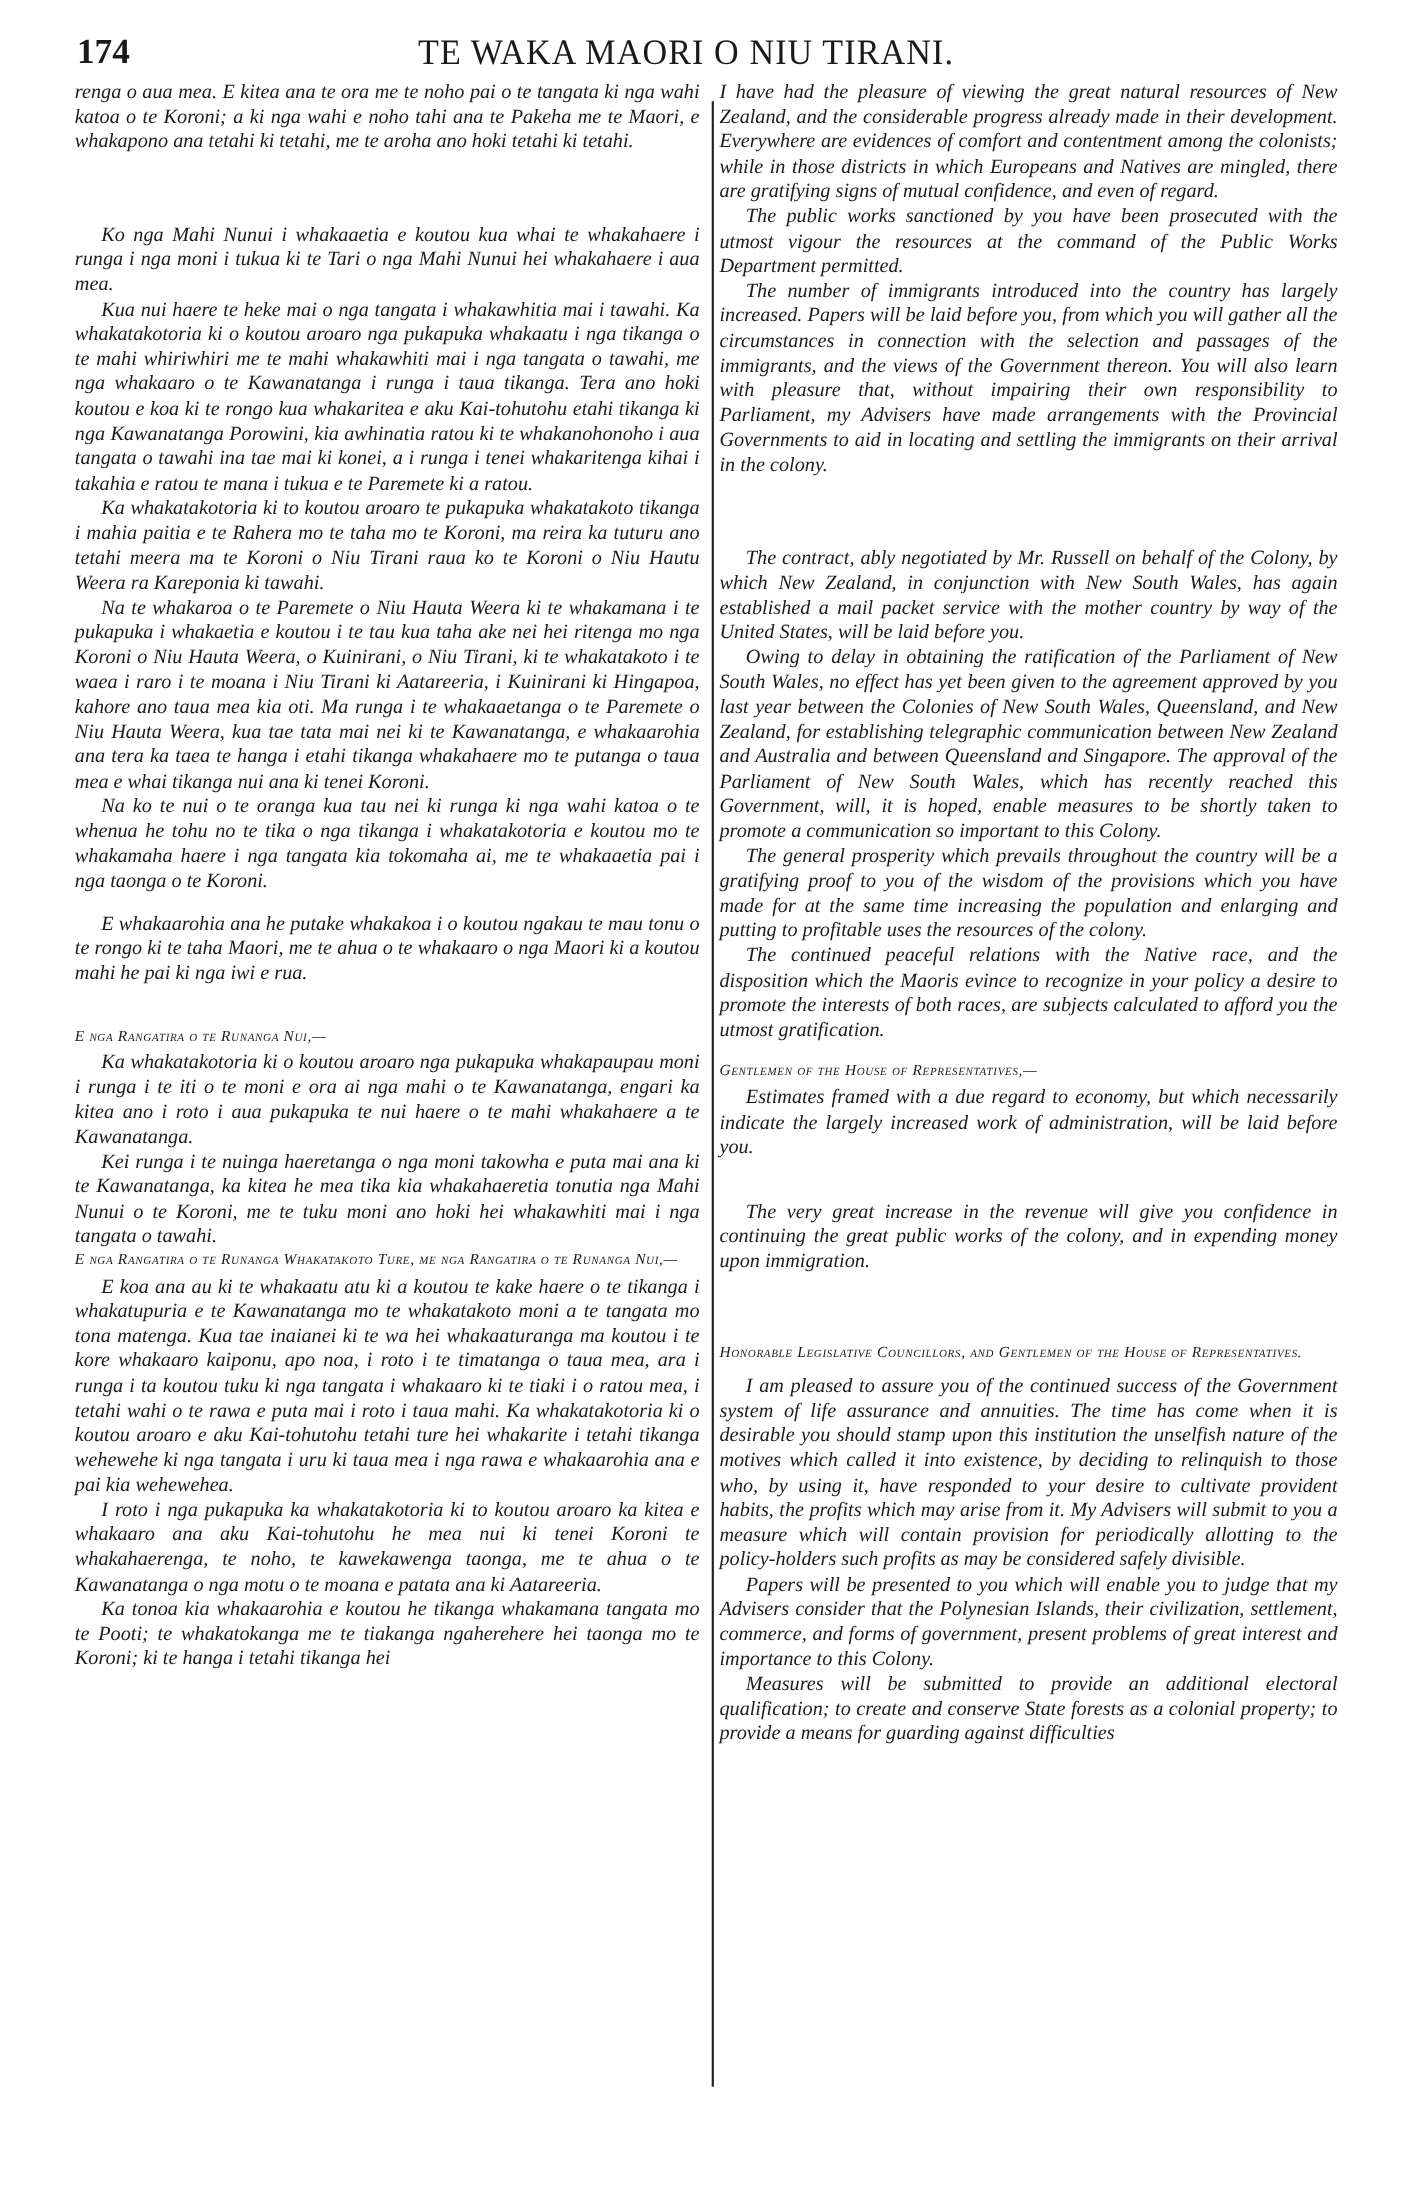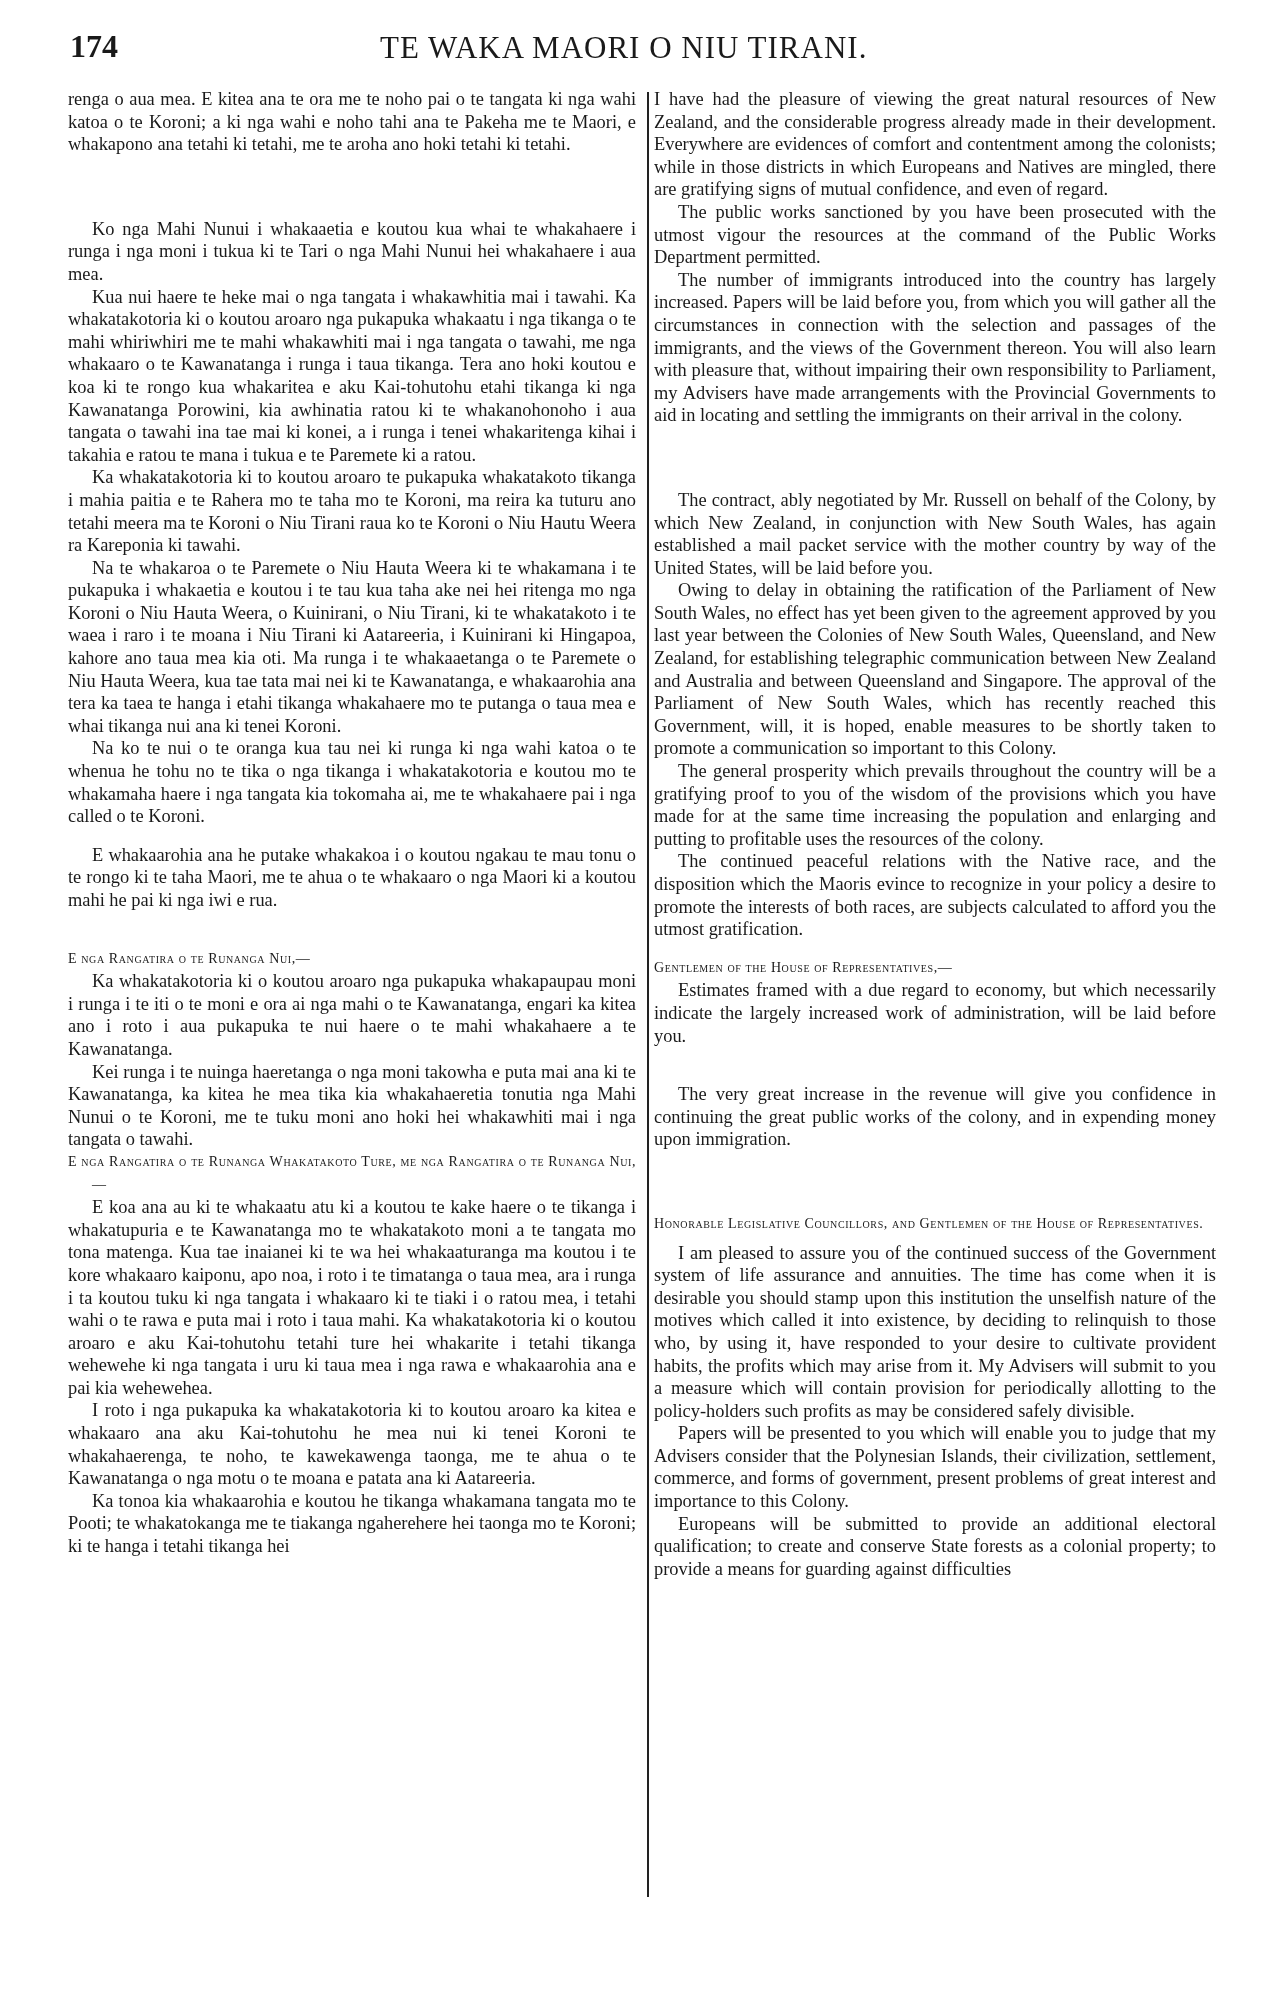--- a/index.html
+++ b/index.html
@@ -11,24 +11,24 @@
   .page-number {
     position: absolute; left: 70px; top: 28px;
     font-size: 32px; font-weight: bold; font-family: "Liberation Serif", serif;
   }
   .page-title {
     position: absolute; left: 380px; top: 30px;
     font-size: 31px; letter-spacing: 1px; font-family: "Liberation Serif", serif;
     transform: scaleY(1.05);
   }
   .col {
-    position: absolute; top: 88px;
+    position: absolute; top: 72px;
     font-family: "Liberation Serif", serif;
     font-size: 18.4px; line-height: 22.6px;
-    text-align: justify; hyphens: manual;
+    text-align: justify; hyphens: manual; font-style: italic;
   }
   .col-left { left: 68px; width: 568px; }
   .col-right { left: 654px; width: 562px; }
   .divider {
     position: absolute; left: 647px; top: 92px; width: 1.5px; height: 1805px;
     background: #222;
   }
   p { margin: 0; text-indent: 24px; }
   p.noindent { text-indent: 0; }
   .gap-s { height: 6px; }
@@ -46,21 +46,21 @@
 <div class="page-number">174</div>
 <div class="page-title">TE WAKA MAORI O NIU TIRANI.</div>
 
 <div class="col col-left">
   <p class="noindent">renga o aua mea. E kitea ana te ora me te noho pai o te tangata ki nga wahi katoa o te Koroni; a ki nga wahi e noho tahi ana te Pakeha me te Maori, e whakapono ana tetahi ki tetahi, me te aroha ano hoki tetahi ki tetahi.</p>
   <div class="gap-xl"></div>
   <p>Ko nga Mahi Nunui i whakaaetia e koutou kua whai te whakahaere i runga i nga moni i tukua ki te Tari o nga Mahi Nunui hei whakahaere i aua mea.</p>
   <p>Kua nui haere te heke mai o nga tangata i whakawhitia mai i tawahi. Ka whakatakotoria ki o koutou aroaro nga pukapuka whakaatu i nga tikanga o te mahi whiriwhiri me te mahi whakawhiti mai i nga tangata o tawahi, me nga whakaaro o te Kawanatanga i runga i taua tikanga. Tera ano hoki koutou e koa ki te rongo kua whakaritea e aku Kai-tohutohu etahi tikanga ki nga Kawanatanga Porowini, kia awhinatia ratou ki te whakanohonoho i aua tangata o tawahi ina tae mai ki konei, a i runga i tenei whakaritenga kihai i takahia e ratou te mana i tukua e te Paremete ki a ratou.</p>
   <p>Ka whakatakotoria ki to koutou aroaro te pukapuka whakatakoto tikanga i mahia paitia e te Rahera mo te taha mo te Koroni, ma reira ka tuturu ano tetahi meera ma te Koroni o Niu Tirani raua ko te Koroni o Niu Hautu Weera ra Kareponia ki tawahi.</p>
   <p>Na te whakaroa o te Paremete o Niu Hauta Weera ki te whakamana i te pukapuka i whakaetia e koutou i te tau kua taha ake nei hei ritenga mo nga Koroni o Niu Hauta Weera, o Kuinirani, o Niu Tirani, ki te whakatakoto i te waea i raro i te moana i Niu Tirani ki Aatareeria, i Kuinirani ki Hingapoa, kahore ano taua mea kia oti. Ma runga i te whakaaetanga o te Paremete o Niu Hauta Weera, kua tae tata mai nei ki te Kawanatanga, e whakaarohia ana tera ka taea te hanga i etahi tikanga whakahaere mo te putanga o taua mea e whai tikanga nui ana ki tenei Koroni.</p>
-  <p>Na ko te nui o te oranga kua tau nei ki runga ki nga wahi katoa o te whenua he tohu no te tika o nga tikanga i whakatakotoria e koutou mo te whakamaha haere i nga tangata kia tokomaha ai, me te whakahaere pai i nga called o te Koroni.</p>
+  <p>Na ko te nui o te oranga kua tau nei ki runga ki nga wahi katoa o te whenua he tohu no te tika o nga tikanga i whakatakotoria e koutou mo te whakamaha haere i nga tangata kia tokomaha ai, me te whakaaetia pai i nga taonga o te Koroni.</p>
   <div class="gap-m"></div>
   <p>E whakaarohia ana he putake whakakoa i o koutou ngakau te mau tonu o te rongo ki te taha Maori, me te ahua o te whakaaro o nga Maori ki a koutou mahi he pai ki nga iwi e rua.</p>
   <div class="gap-l"></div>
   <p class="heading">E nga Rangatira o te Runanga Nui,—</p>
   <p>Ka whakatakotoria ki o koutou aroaro nga pukapuka whakapaupau moni i runga i te iti o te moni e ora ai nga mahi o te Kawanatanga, engari ka kitea ano i roto i aua pukapuka te nui haere o te mahi whakahaere a te Kawanatanga.</p>
   <p>Kei runga i te nuinga haeretanga o nga moni takowha e puta mai ana ki te Kawanatanga, ka kitea he mea tika kia whakahaeretia tonutia nga Mahi Nunui o te Koroni, me te tuku moni ano hoki hei whakawhiti mai i nga tangata o tawahi.</p>
   <p class="heading">E nga Rangatira o te Runanga Whakatakoto Ture, me nga Rangatira o te Runanga Nui,—</p>
   <p>E koa ana au ki te whakaatu atu ki a koutou te kake haere o te tikanga i whakatupuria e te Kawanatanga mo te whakatakoto moni a te tangata mo tona matenga. Kua tae inaianei ki te wa hei whakaaturanga ma koutou i te kore whakaaro kaiponu, apo noa, i roto i te timatanga o taua mea, ara i runga i ta koutou tuku ki nga tangata i whakaaro ki te tiaki i o ratou mea, i tetahi wahi o te rawa e puta mai i roto i taua mahi. Ka whakatakotoria ki o koutou aroaro e aku Kai-tohutohu tetahi ture hei whakarite i tetahi tikanga wehewehe ki nga tangata i uru ki taua mea i nga rawa e whakaarohia ana e pai kia wehewehea.</p>
   <p>I roto i nga pukapuka ka whakatakotoria ki to koutou aroaro ka kitea e whakaaro ana aku Kai-tohutohu he mea nui ki tenei Koroni te whakahaerenga, te noho, te kawekawenga taonga, me te ahua o te Kawanatanga o nga motu o te moana e patata ana ki Aatareeria.</p>
   <p>Ka tonoa kia whakaarohia e koutou he tikanga whakamana tangata mo te Pooti; te whakatokanga me te tiakanga ngaherehere hei taonga mo te Koroni; ki te hanga i tetahi tikanga hei</p>
@@ -80,14 +80,14 @@
   <div class="gap-m"></div>
   <p class="heading">Gentlemen of the House of Representatives,—</p>
   <p>Estimates framed with a due regard to economy, but which necessarily indicate the largely increased work of administration, will be laid before you.</p>
   <div class="gap-l"></div>
   <p>The very great increase in the revenue will give you confidence in continuing the great public works of the colony, and in expending money upon immigration.</p>
   <div class="gap-xl"></div>
   <p class="heading">Honorable Legislative Councillors, and Gentlemen of the House of Representatives.</p>
   <div class="gap-s"></div>
   <p>I am pleased to assure you of the continued success of the Government system of life assurance and annuities. The time has come when it is desirable you should stamp upon this institution the unselfish nature of the motives which called it into existence, by deciding to relinquish to those who, by using it, have responded to your desire to cultivate provident habits, the profits which may arise from it. My Advisers will submit to you a measure which will contain provision for periodically allotting to the policy-holders such profits as may be considered safely divisible.</p>
   <p>Papers will be presented to you which will enable you to judge that my Advisers consider that the Polynesian Islands, their civilization, settlement, commerce, and forms of government, present problems of great interest and importance to this Colony.</p>
-  <p>Europeans will be submitted to provide an additional electoral qualification; to create and conserve State forests as a colonial property; to provide a means for guarding against difficulties</p>
+  <p>Measures will be submitted to provide an additional electoral qualification; to create and conserve State forests as a colonial property; to provide a means for guarding against difficulties</p>
 </div>
 
 </body></html>

